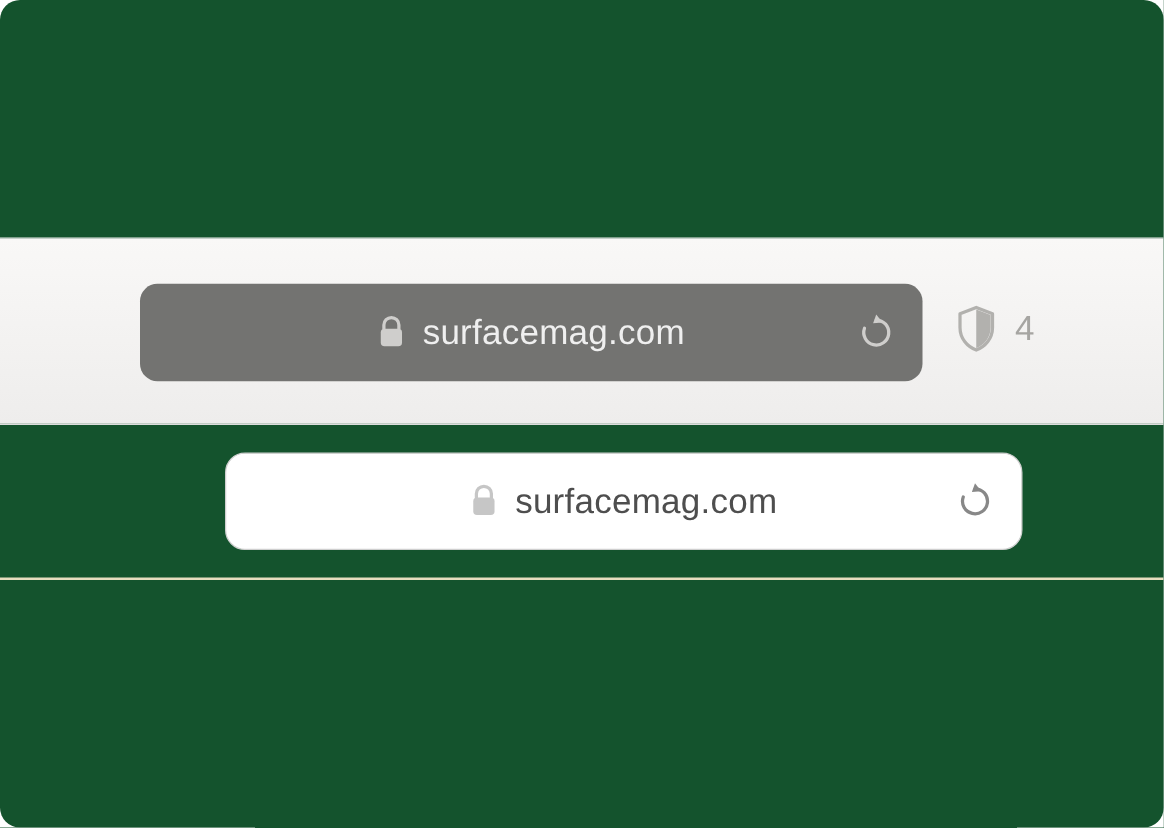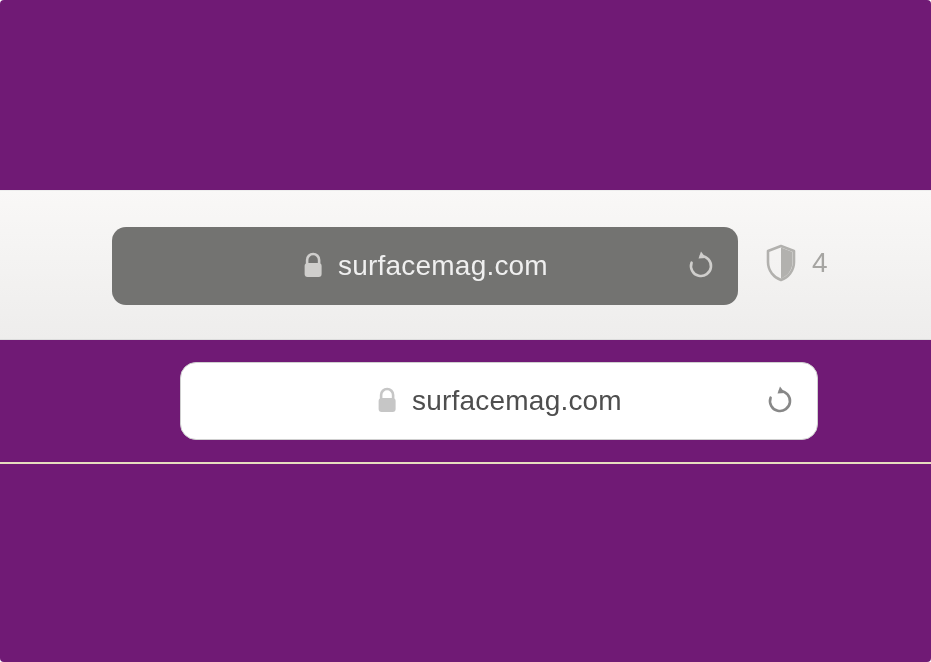--- a/index.html
+++ b/index.html
@@ -7,22 +7,22 @@
       font-family: -apple-system, BlinkMacSystemFont, "Helvetica Neue", Arial, sans-serif;
       background: #fff;
       width: 931px;
       height: 662px;
       overflow: hidden;
       position: relative;
     }
     .card {
       position: absolute;
       inset: 0;
-      background: #701a75;
-      border-radius: 4px;
+      background: #14532d;
+      border-radius: 16px;
       overflow: hidden;
     }
     .toolbar-band {
       position: absolute;
       top: 190px;
       left: 0;
       right: 0;
       height: 150px;
       background: linear-gradient(to bottom, #f9f8f7, #eeedec);
       border-top: 1px solid #ededed;

